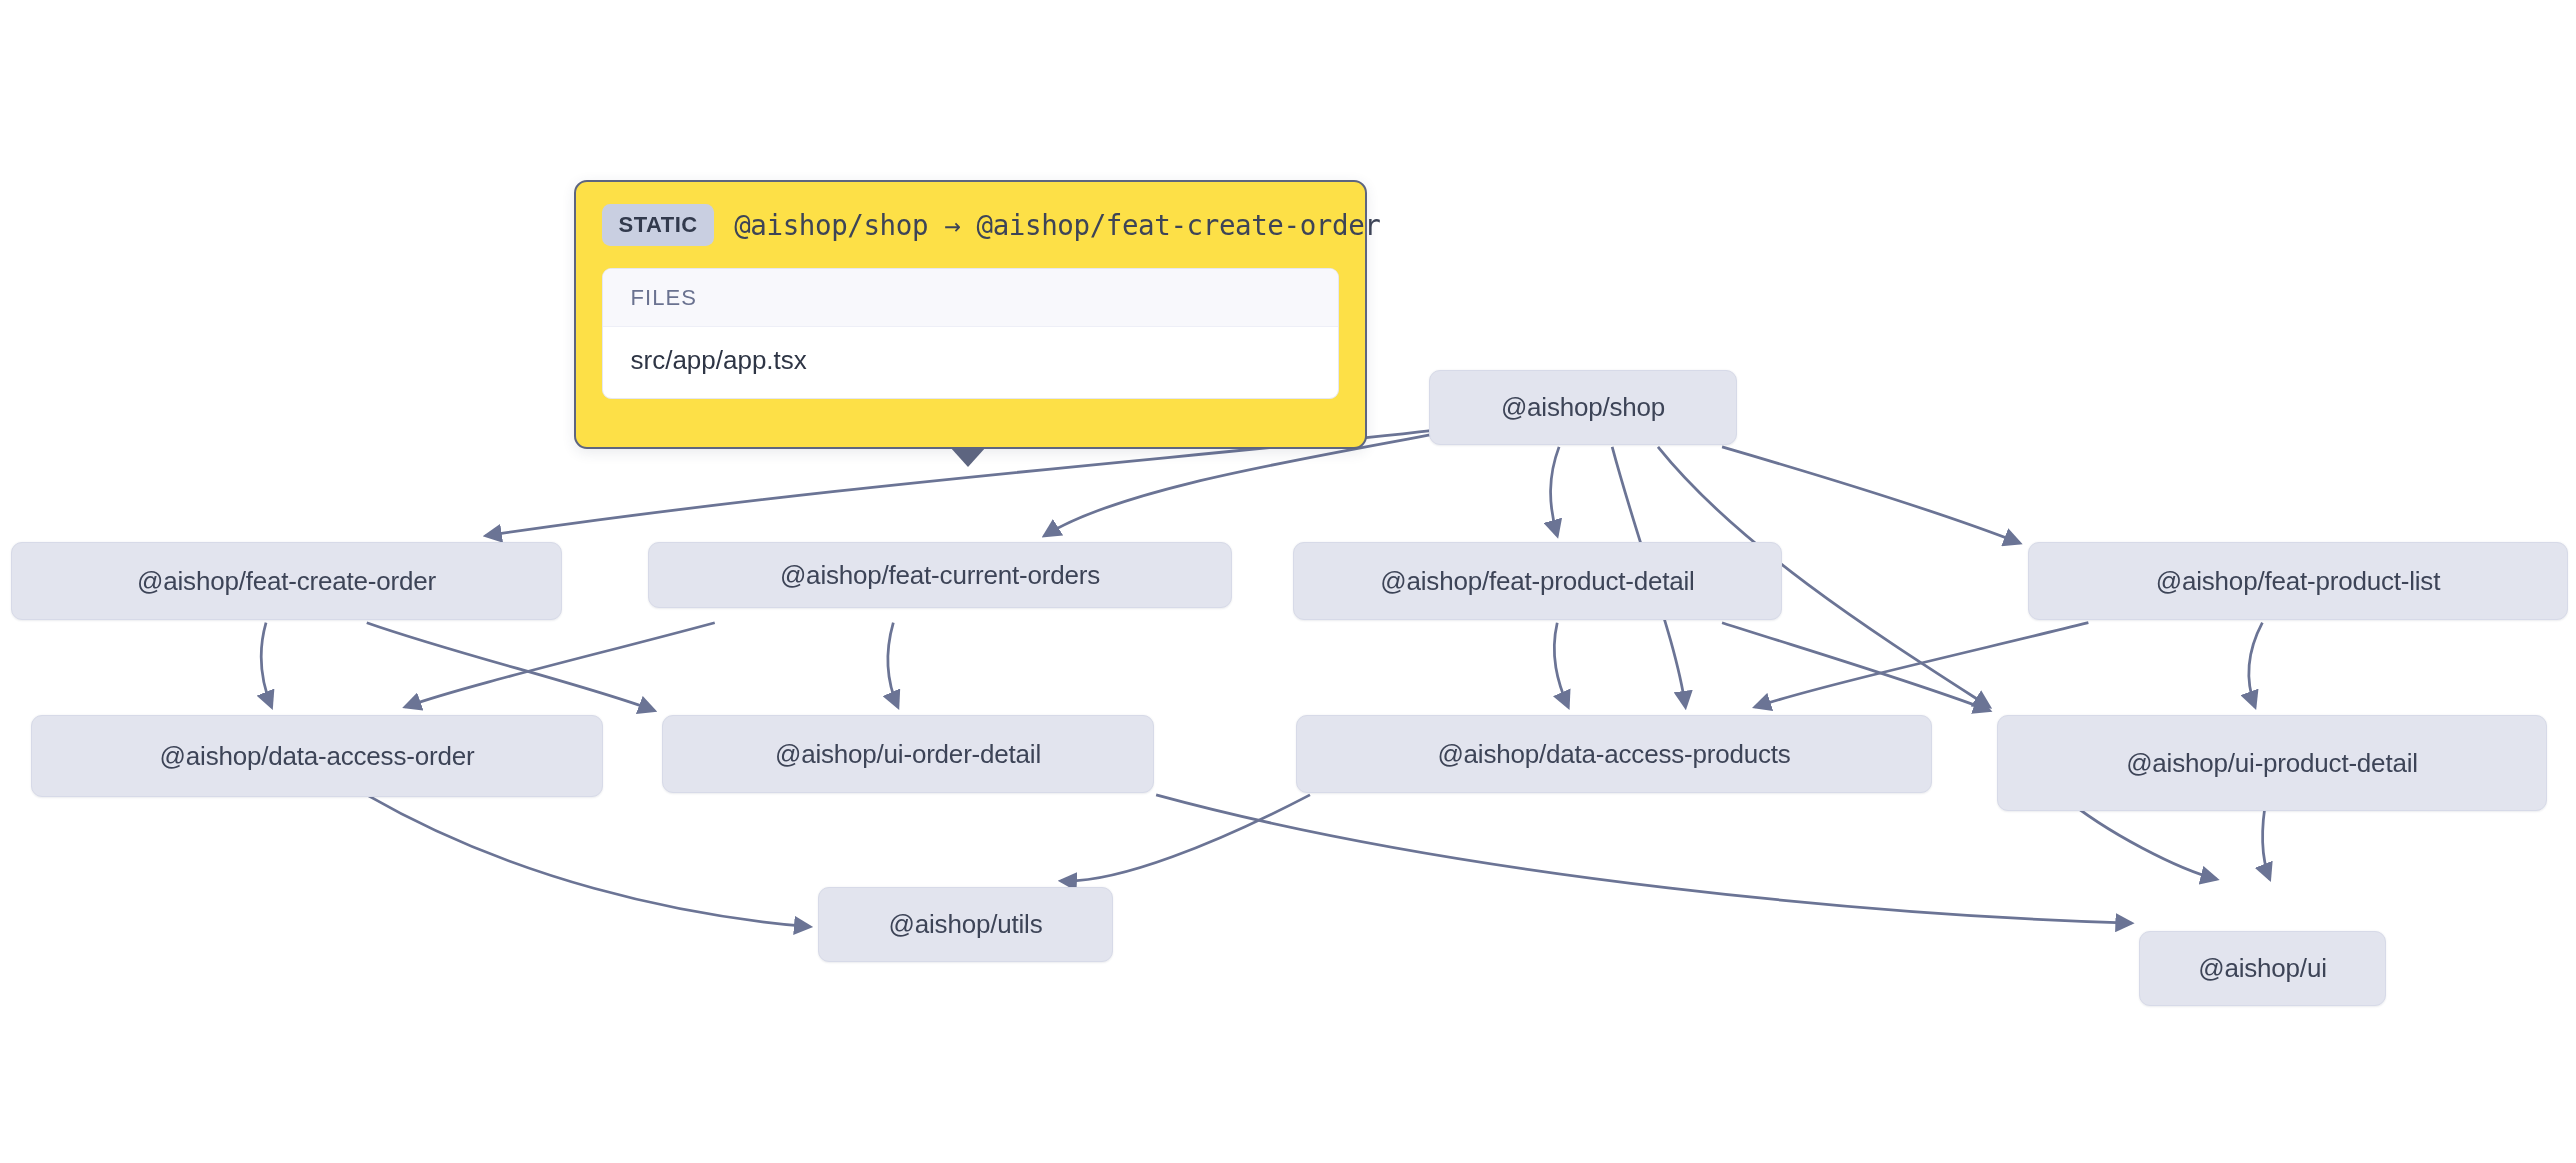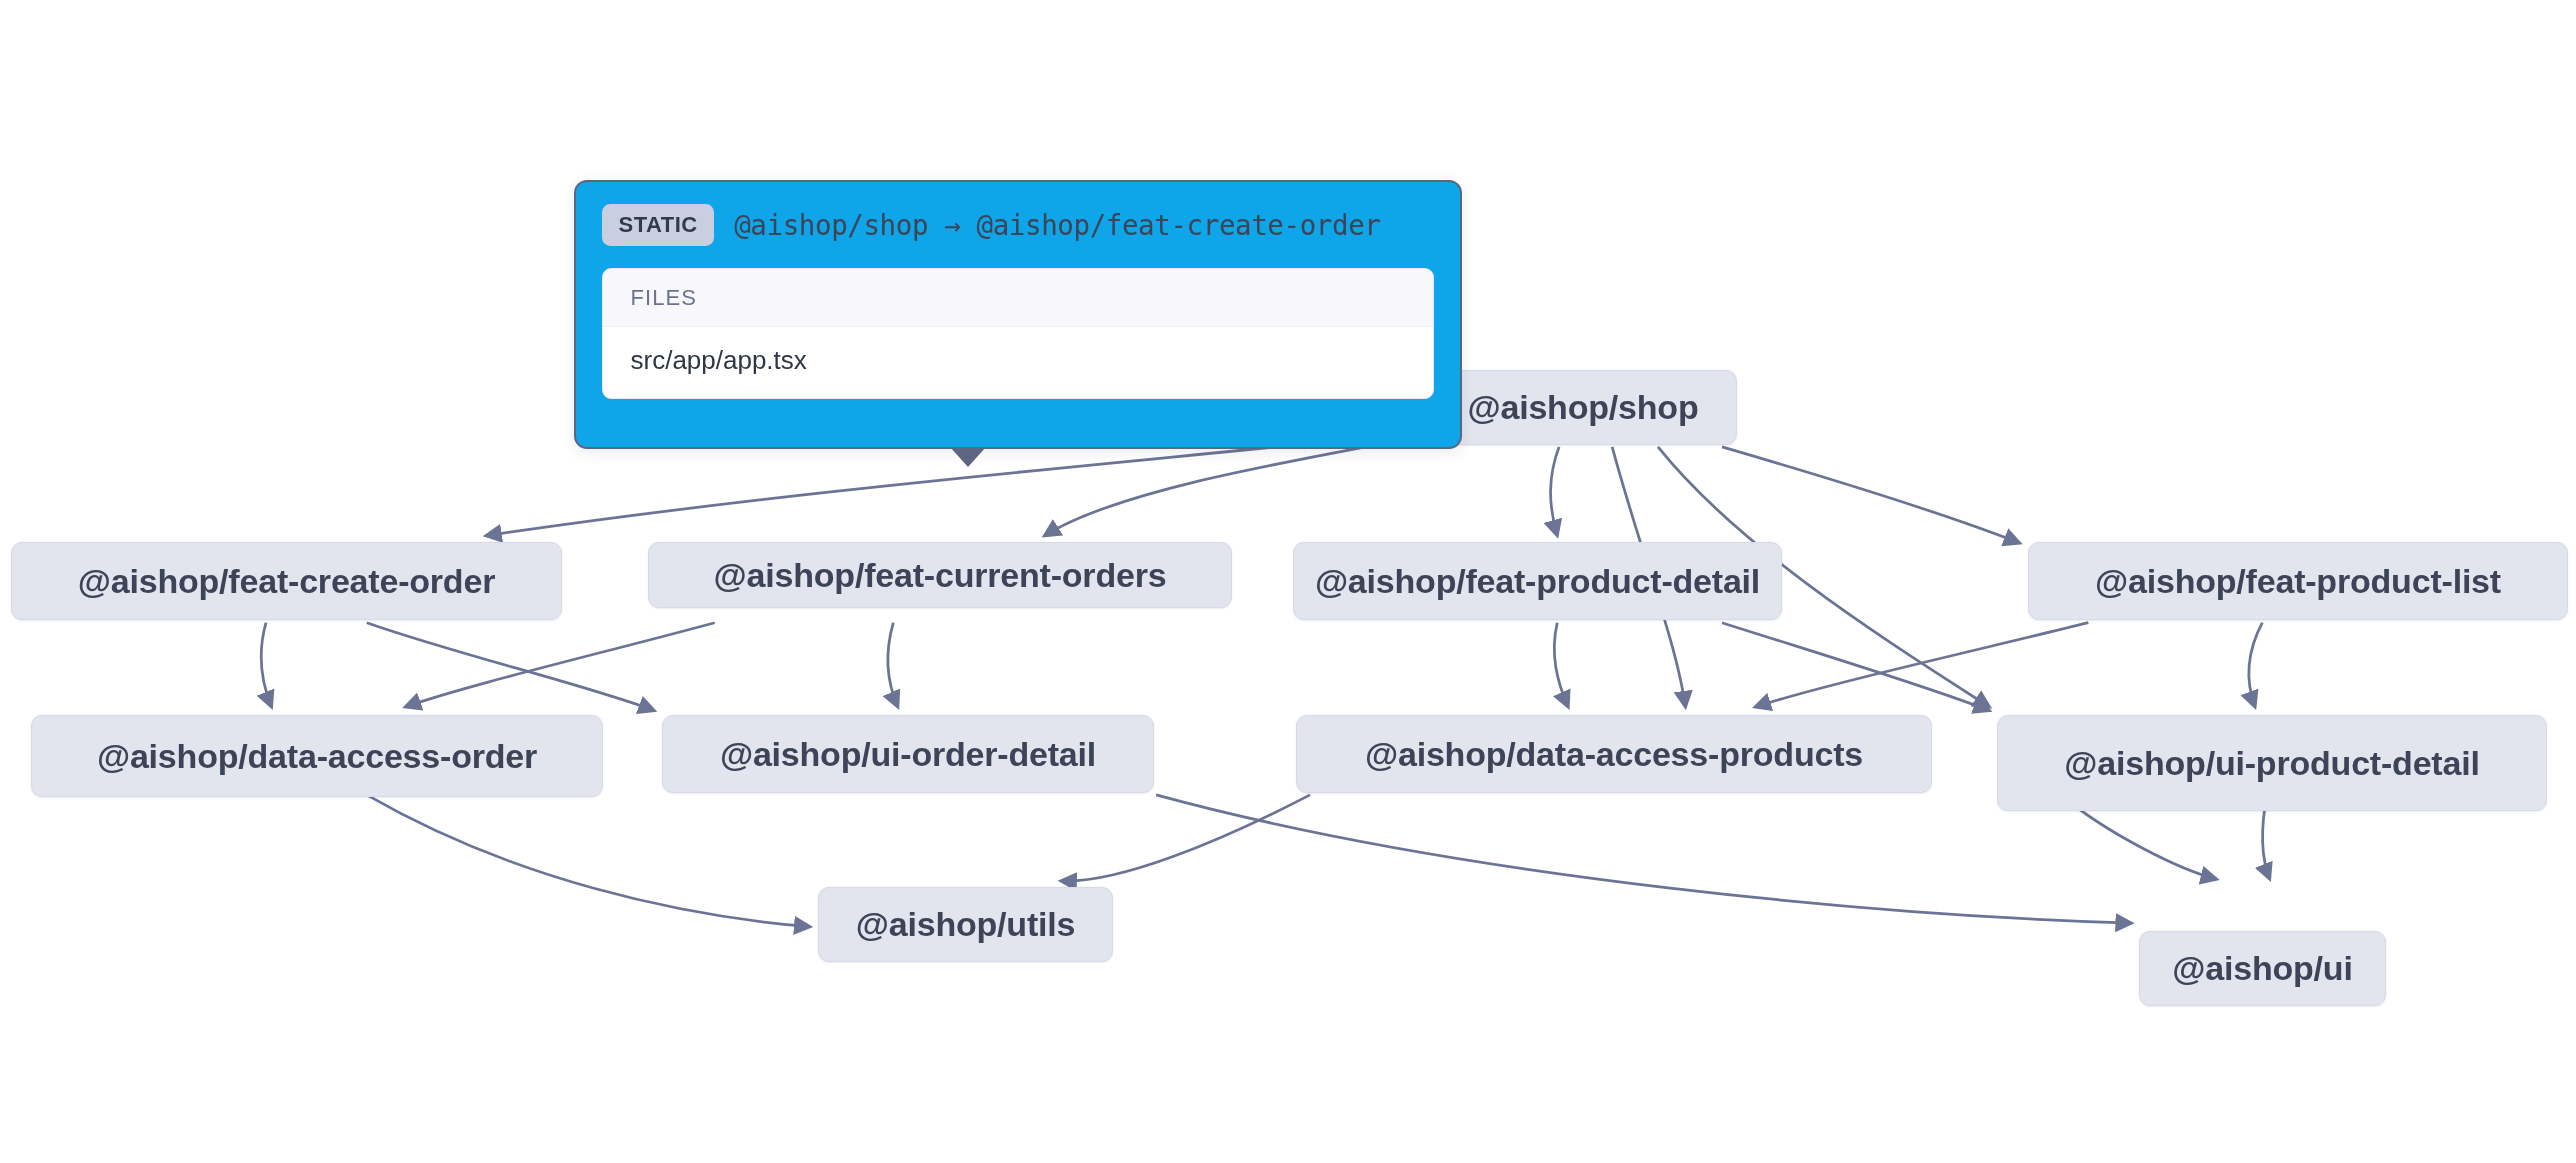--- a/index.html
+++ b/index.html
@@ -31,34 +31,33 @@
   .node {
     position: absolute;
     box-sizing: border-box;
     background: #e2e4ee;
     border: 0.9px solid #d7dae8;
     border-radius: 11px;
     display: flex;
     align-items: center;
     justify-content: center;
     color: #3d4457;
-    font-size: 34px;
+    font-size: 26px;
     letter-spacing: -0.2px;
     white-space: nowrap;
     box-shadow: 0 0.9px 1.8px rgba(60,70,100,0.10);
-    font-weight: bold;
   }
 
   
   #tooltip-card {
     position: absolute;
     left: 574px; top: 180px;
-    width: 888px; height: 269px;
+    width: 793px; height: 269px;
     box-sizing: border-box;
-    background: #0ea5e9;
+    background: #fde047;
     border: 2.7px solid #5d6580;
     border-radius: 13px;
     box-shadow: 0 3.7px 13px rgba(50,60,90,0.10);
   }
   #tooltip-pointer {
     position: absolute;
     left: 950px; top: 447px;
     width: 0; height: 0;
     border-left: 18.3px solid transparent;
     border-right: 18.3px solid transparent;

